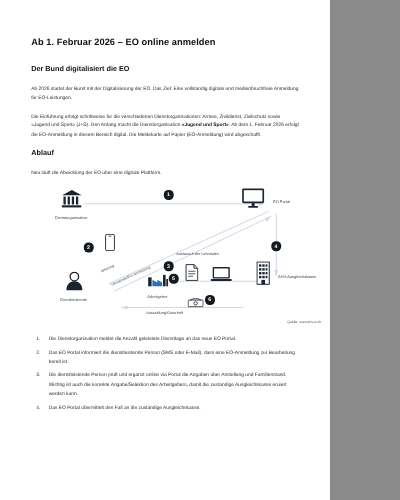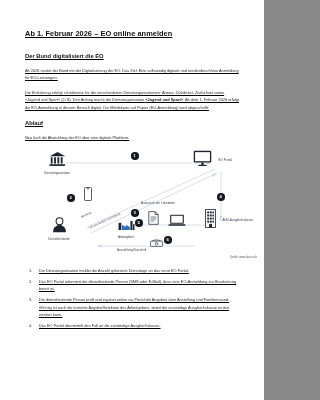--- a/index.html
+++ b/index.html
@@ -13,21 +13,20 @@
     overflow: hidden;
     font-family: "Liberation Sans", sans-serif;
   }
   #page {
     position: relative;
     width: 264px;
     height: 400px;
     background: #ffffff;
     box-sizing: border-box;
     padding: 30px 25px 10px 25px;
-    text-decoration: underline;
   }
   .doc-title {
     font-size: 7.4px;
     font-weight: bold;
     color: #111;
     letter-spacing: 0.05px;
     margin: 0 0 14px 0;
     line-height: 1.2;
   }
   .sec-head {

